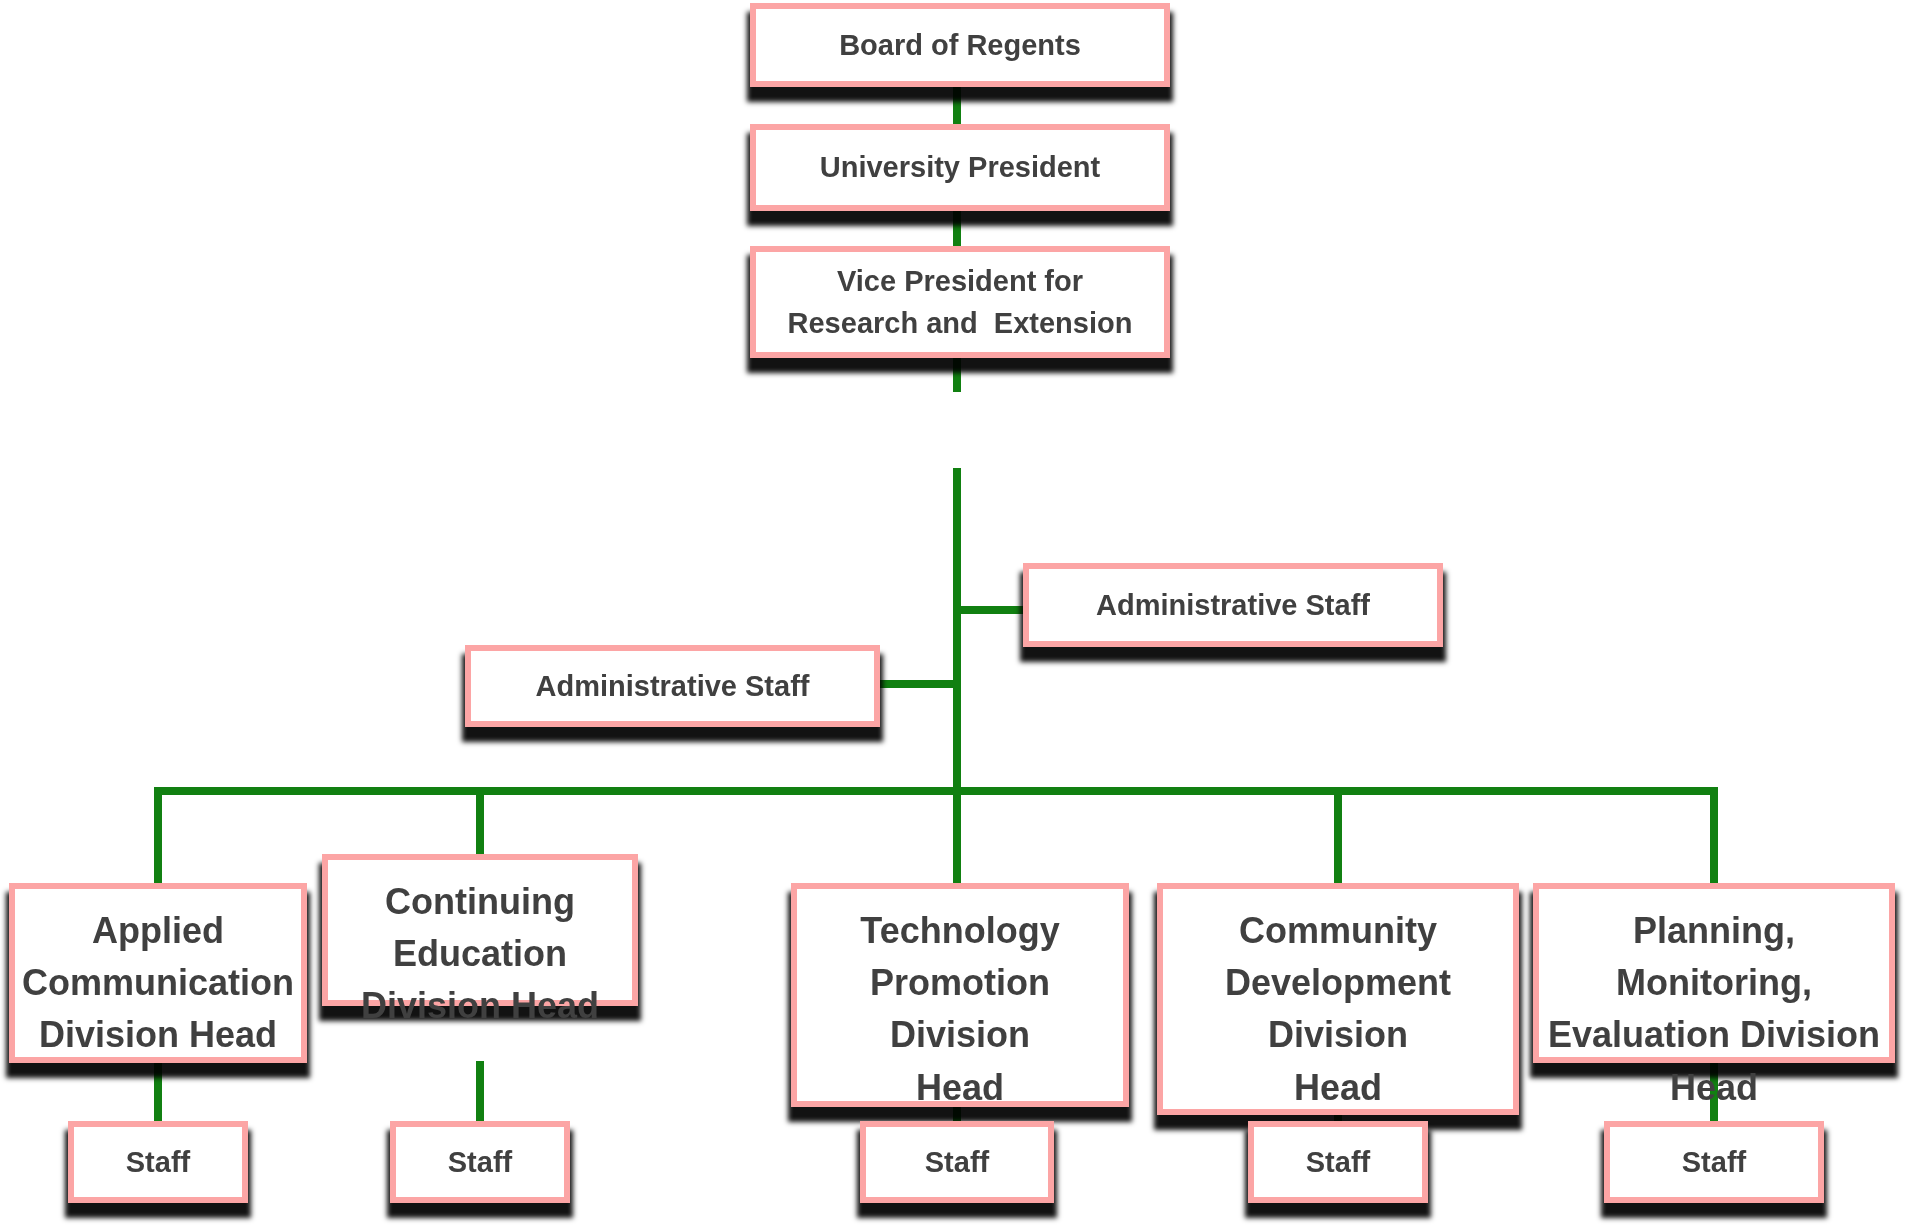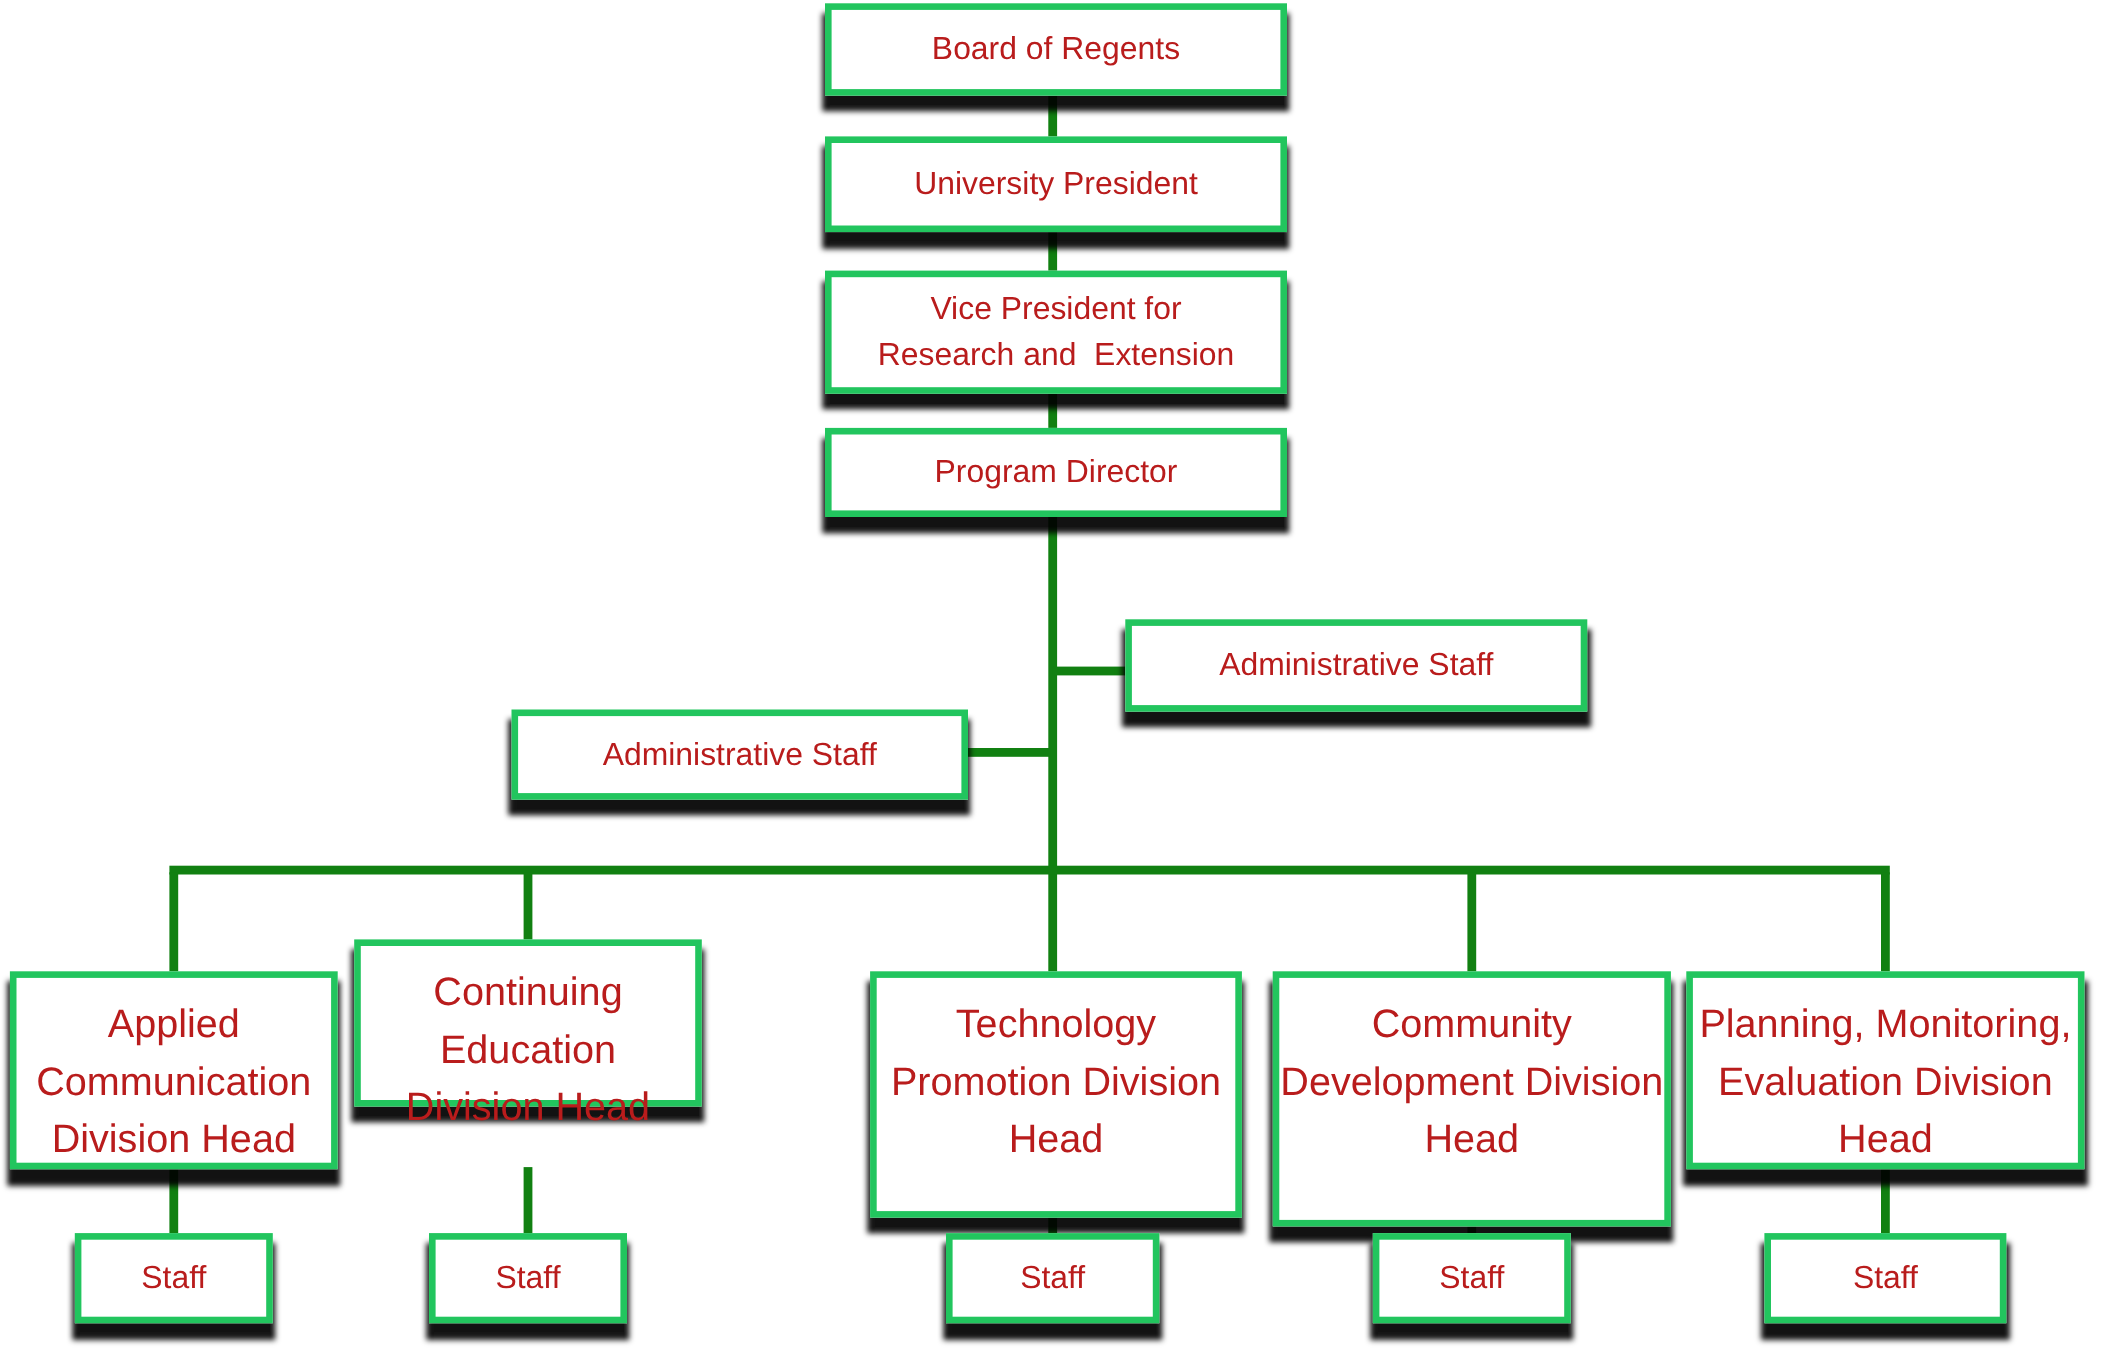--- a/index.html
+++ b/index.html
@@ -12,24 +12,24 @@
     position: relative;
     width: 1920px;
     height: 1226px;
     background: #ffffff;
     overflow: hidden;
   }
   .box {
     position: absolute;
     box-sizing: border-box;
     background: #ffffff;
-    border: 6px solid #22c55e;
+    border: 6px solid #fca5a5;
     box-shadow: 0 12px 5px 3px rgba(0,0,0,0.93);
-    color: #b91c1c;
-    font-weight: normal;
+    color: #404040;
+    font-weight: bold;
     font-size: 29px;
     line-height: 1.45;
     text-align: center;
     white-space: pre-line;
     display: flex;
     align-items: center;
     justify-content: center;
     z-index: 2;
   }
   .division {
@@ -65,21 +65,20 @@
   <div class="line" style="left:1334px; top:1061px; width:8px; height:62px;"></div>
   <div class="line" style="left:1710px; top:1061px; width:8px; height:62px;"></div>
 
   <div class="box" style="left:750px; top:3px; width:420px; height:84px;">Board of Regents</div>
 
   <div class="box" style="left:750px; top:124px; width:420px; height:87px;">University President</div>
 
   <div class="box" style="left:750px; top:246px; width:420px; height:112px;">Vice President for
 Research and&nbsp; Extension</div>
 
-  <div class="box" style="left:750px; top:389px; width:420px; height:81px;">Program Director</div>
 
   <div class="box" style="left:1023px; top:563px; width:420px; height:84px;">Administrative Staff</div>
 
   <div class="box" style="left:465px; top:645px; width:415px; height:82px;">Administrative Staff</div>
 
   <div class="box division" style="left:9px; top:883px; width:298px; height:180px;">Applied
 Communication
 Division Head</div>
 
   <div class="box division" style="left:322px; top:854px; width:316px; height:152px;">Continuing Education

